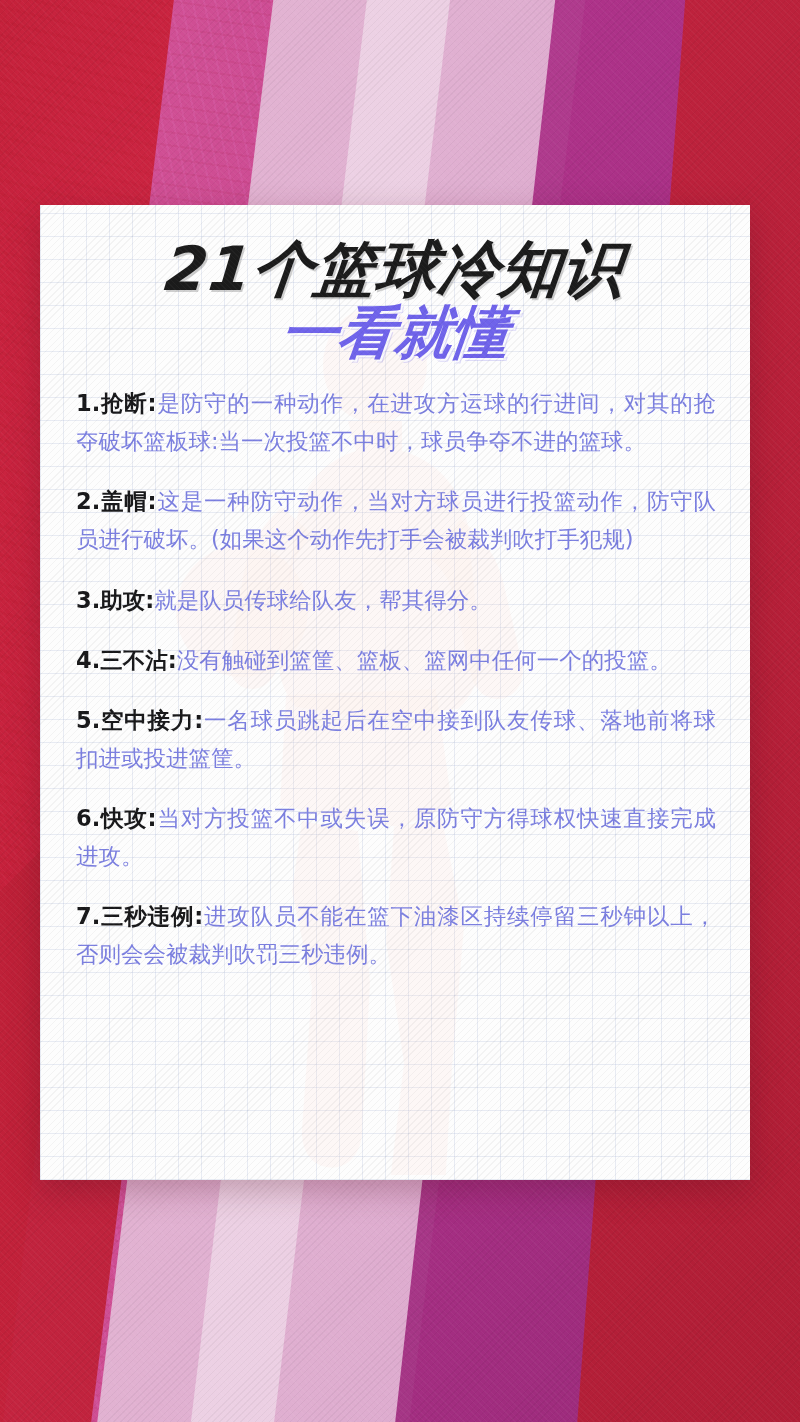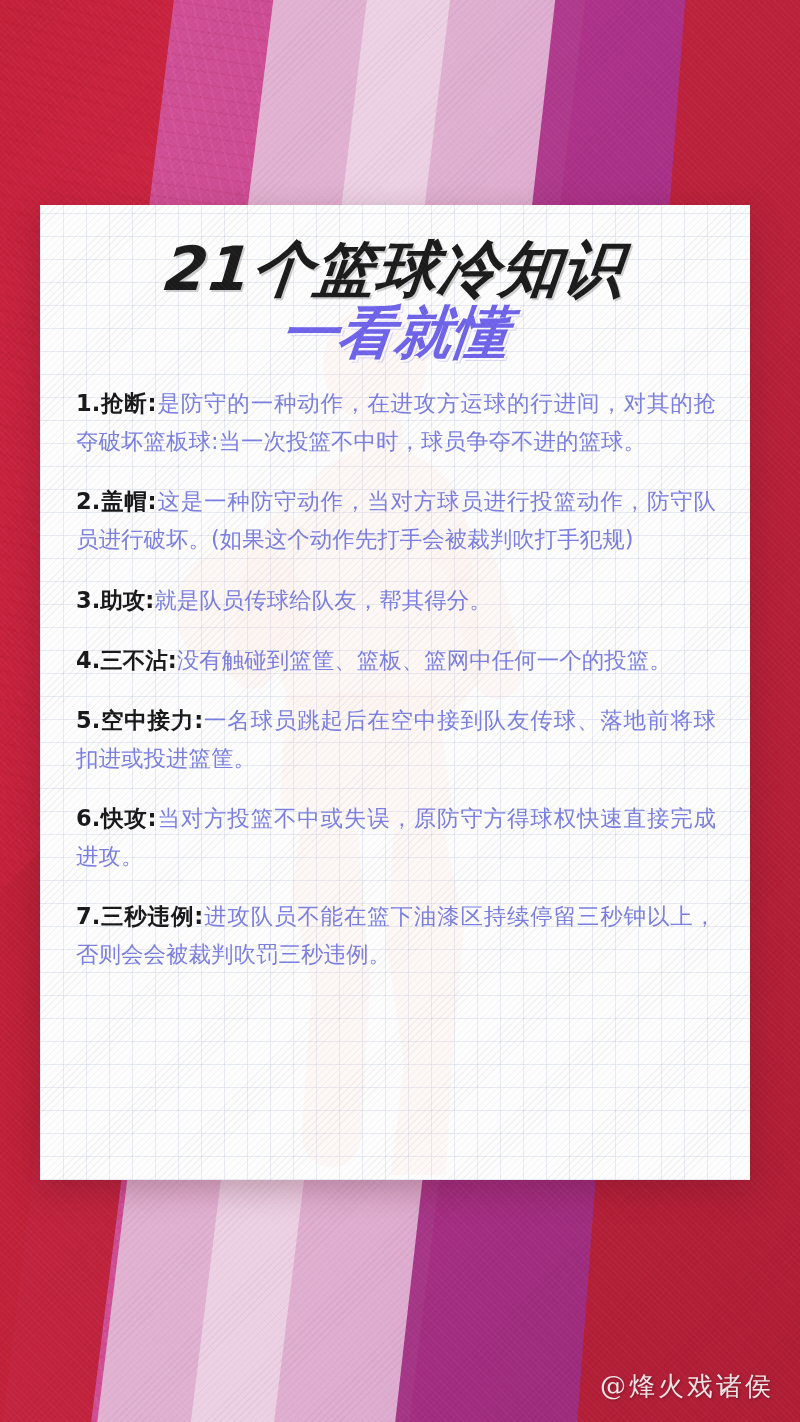--- a/index.html
+++ b/index.html
@@ -325,14 +325,13 @@
         </p>
         <p class="item">
           <span class="lead">7.三秒违例:</span><span class="body">进攻队员不能在篮下油漆区持续停留三秒钟以上，否则会会被裁判吹罚三秒违例。</span>
         </p>
       </div>
     </div>
   </div>
 
   <div class="grain"></div>
 
-  <div class="watermark">@烽火戏诸侯</div>
 </div>
 
 </body></html>

